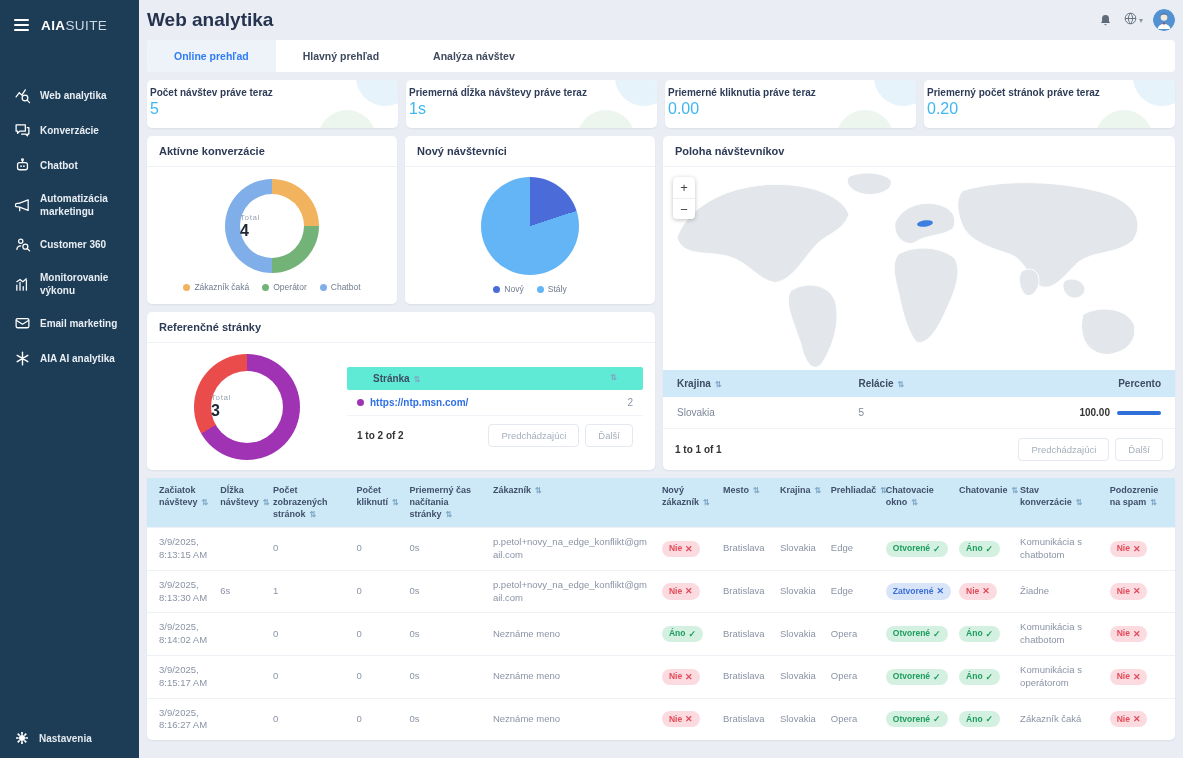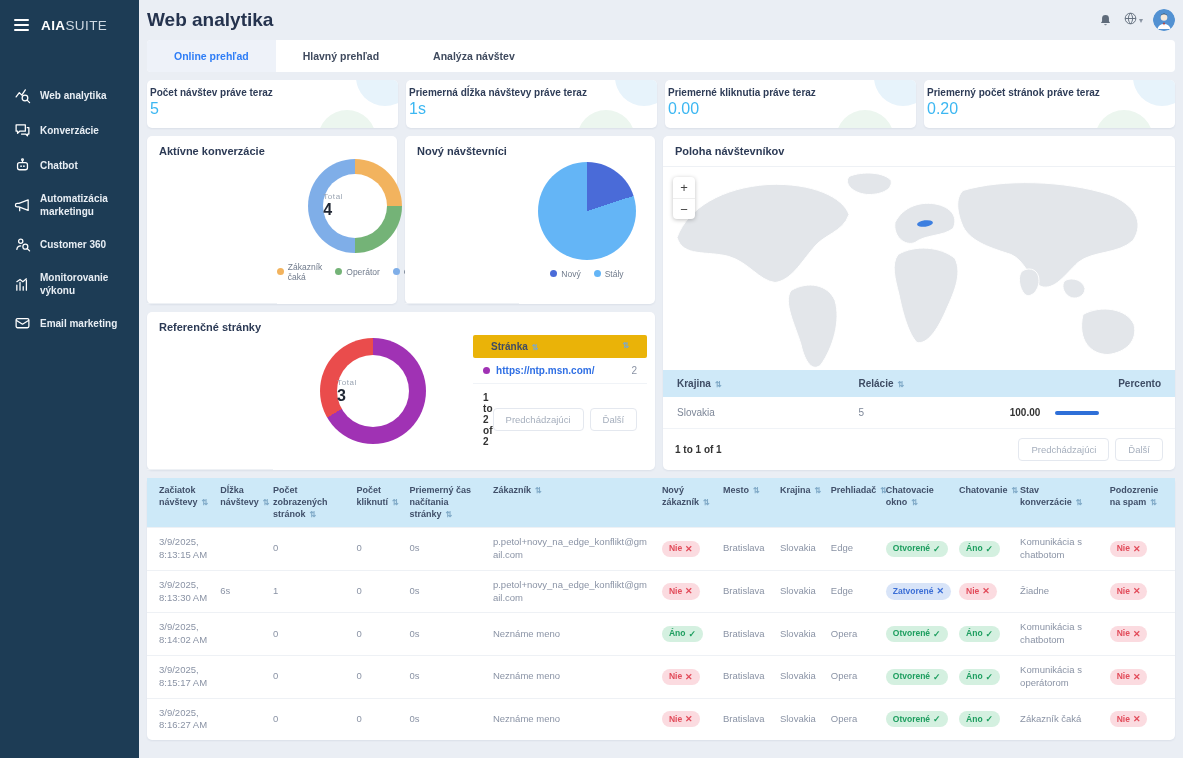--- a/index.html
+++ b/index.html
@@ -54,42 +54,42 @@
                   border-radius:50%; background:#e7f3fb; }
   .stat::after { content:""; position:absolute; right:22px; bottom:-40px; width:58px; height:58px;
                  border-radius:50%; background:#ecf6ef; }
   .stat-label { position:relative; z-index:1; font-size:10px; font-weight:600; color:#2e3c57; }
   .stat-value { position:relative; z-index:1; font-size:16px; color:#3cb7f2; margin-top:2px; }
 
   
   .content-row { flex:none; display:flex; gap:8px; margin-bottom:8px; }
   .left-col { width:508px; flex:none; display:flex; flex-direction:column; gap:8px; }
   .duo { display:flex; gap:8px; }
-  .duo .card { flex:1; height:168px; display:flex; flex-direction:row; }
+  .duo .card { flex:1; height:168px; display:flex; flex-direction:column; }
   .chart-body { flex:1; display:flex; flex-direction:column; align-items:center;
                 justify-content:center; gap:9px; padding:4px 0; }
   .donut { width:94px; height:94px; border-radius:50%; position:relative; }
   .hole { position:absolute; inset:15px; background:#fff; border-radius:50%;
           display:flex; flex-direction:column; align-items:flex-start; justify-content:center; }
   .hole .t { font-size:8px; color:#9aa4b2; letter-spacing:.6px; }
   .hole .n { font-size:16px; font-weight:600; color:#1f2633; }
   .pie { width:98px; height:98px; border-radius:50%; }
   .legend { display:flex; gap:13px; justify-content:center; }
   .legend-item { display:flex; align-items:center; gap:4px; font-size:8.5px; color:#707b8c; }
   .dot { width:7px; height:7px; border-radius:50%; display:inline-block; flex:none; }
 
   
-  .ref-card { height:158px; display:flex; flex-direction:row; }
+  .ref-card { height:158px; display:flex; flex-direction:column; }
   .ref-body { flex:1; display:flex; align-items:center; }
   .ref-donut-wrap { width:200px; display:flex; justify-content:center; flex:none; }
   .ref-donut { width:106px; height:106px; }
   .ref-donut .hole { inset:17px; }
   .ref-table { flex:1; padding-right:12px; }
-  .ref-thead { display:flex; justify-content:space-between; background:#eab308;
-               padding:6px 18px; font-size:10px; font-weight:700; color:#3e4c64; border-radius:2px; }
+  .ref-thead { display:flex; justify-content:space-between; background:#5eead4;
+               padding:6px 26px; font-size:10px; font-weight:700; color:#3e4c64; border-radius:2px; }
   .ref-row { display:flex; justify-content:space-between; align-items:center;
              padding:7px 10px; border-bottom:1px solid #f0f3f7; }
   .ref-left { display:flex; align-items:center; gap:6px; cursor:pointer; }
   .ref-url { color:#2f6fe4; font-weight:700; font-size:10px; }
   .ref-count { color:#8a93a5; font-size:10px; }
   .ref-foot { display:flex; justify-content:space-between; align-items:center; padding:8px 10px 0; }
   .count-text { font-size:10px; font-weight:700; color:#333; }
   .btns { display:flex; gap:6px; }
   .pgbtn { border:1px solid #e4e8ef; background:#fff; color:#a6afbd; border-radius:4px;
            padding:5px 12px; font-size:9.5px; font-family:inherit; cursor:pointer; }
@@ -103,21 +103,21 @@
   .zoom-ctl { position:absolute; left:10px; top:10px; width:22px; background:#fff;
               border-radius:4px; box-shadow:0 1px 4px rgba(0,0,0,.25); z-index:2; overflow:hidden; }
   .zoom-btn { height:21px; display:flex; align-items:center; justify-content:center;
               font-size:13px; color:#444; cursor:pointer; }
   .zoom-btn + .zoom-btn { border-top:1px solid #eee; }
   .geo-thead { display:grid; grid-template-columns:1.2fr 1fr 1fr; background:#cfe9f8;
                padding:8px 14px; font-size:10px; font-weight:700; color:#3e4c64; }
   .geo-thead .right { text-align:right; }
   .geo-row { display:grid; grid-template-columns:1.2fr 1fr 1fr; padding:10px 14px;
              font-size:10px; color:#7d8798; border-bottom:1px solid #f0f3f7; align-items:center; }
-  .pct-wrap { display:flex; align-items:center; gap:15px;
+  .pct-wrap { display:flex; justify-content:flex-end; align-items:center; gap:7px;
               color:#333; font-weight:600; }
   .pct-bar { width:44px; height:4px; border-radius:2px; background:#2e6fd8; }
   .map-foot { margin-top:auto; display:flex; justify-content:space-between; align-items:center;
               padding:9px 12px; }
 
   
   .visits-card { flex:none; display:flex; flex-direction:column; }
   table.visits { width:100%; border-collapse:collapse; table-layout:fixed; }
   table.visits th { background:#cde9f8; font-size:9px; font-weight:700; color:#41506a;
                     text-align:left; padding:6px 6px; vertical-align:top; line-height:1.35; }
@@ -208,21 +208,40 @@
         </div>
         <div class="side-item">
           <span class="side-icon">
             <svg viewBox="0 0 24 24" fill="none" stroke="currentColor" stroke-width="1.8" stroke-linejoin="round">
               <rect x="3" y="5" width="18" height="13" rx="2"></rect>
               <path d="M3 7.5l9 5.5 9-5.5"></path>
             </svg>
           </span>
           <span class="side-label">Email marketing</span>
         </div>
+        <div class="side-item">
+          <span class="side-icon">
+            <svg viewBox="0 0 24 24" fill="none" stroke="currentColor" stroke-width="2" stroke-linecap="round">
+              <path d="M12 3v18M4.5 7.5l15 9M19.5 7.5l-15 9"></path>
+            </svg>
+          </span>
+          <span class="side-label">AIA AI analytika</span>
+        </div>
       </nav>
+    <div class="sidebar-settings">
+      <span class="side-icon" id="gear-slot">
+          <svg viewBox="0 0 24 24">
+            <g stroke="currentColor" stroke-width="2.6">
+              <path d="M12 3v4M12 17v4M3 12h4M17 12h4M5.6 5.6l2.9 2.9M15.5 15.5l2.9 2.9M18.4 5.6l-2.9 2.9M8.5 15.5l-2.9 2.9"></path>
+            </g>
+            <circle cx="12" cy="12" r="4.5" fill="currentColor"></circle>
+          </svg>
+        </span>
+      <span class="side-label">Nastavenia</span>
+    </div>
   </aside>
 
   <main class="main">
 
     <div class="topbar">
       <h1>Web analytika</h1>
       <div class="top-icons">
         <span class="icon-btn" id="bell-slot">
             <svg viewBox="0 0 24 24" fill="currentColor">
               <path d="M12 3a5.5 5.5 0 00-5.5 5.5V13l-1.8 2.8h14.6L17.5 13V8.5A5.5 5.5 0 0012 3z"></path>

